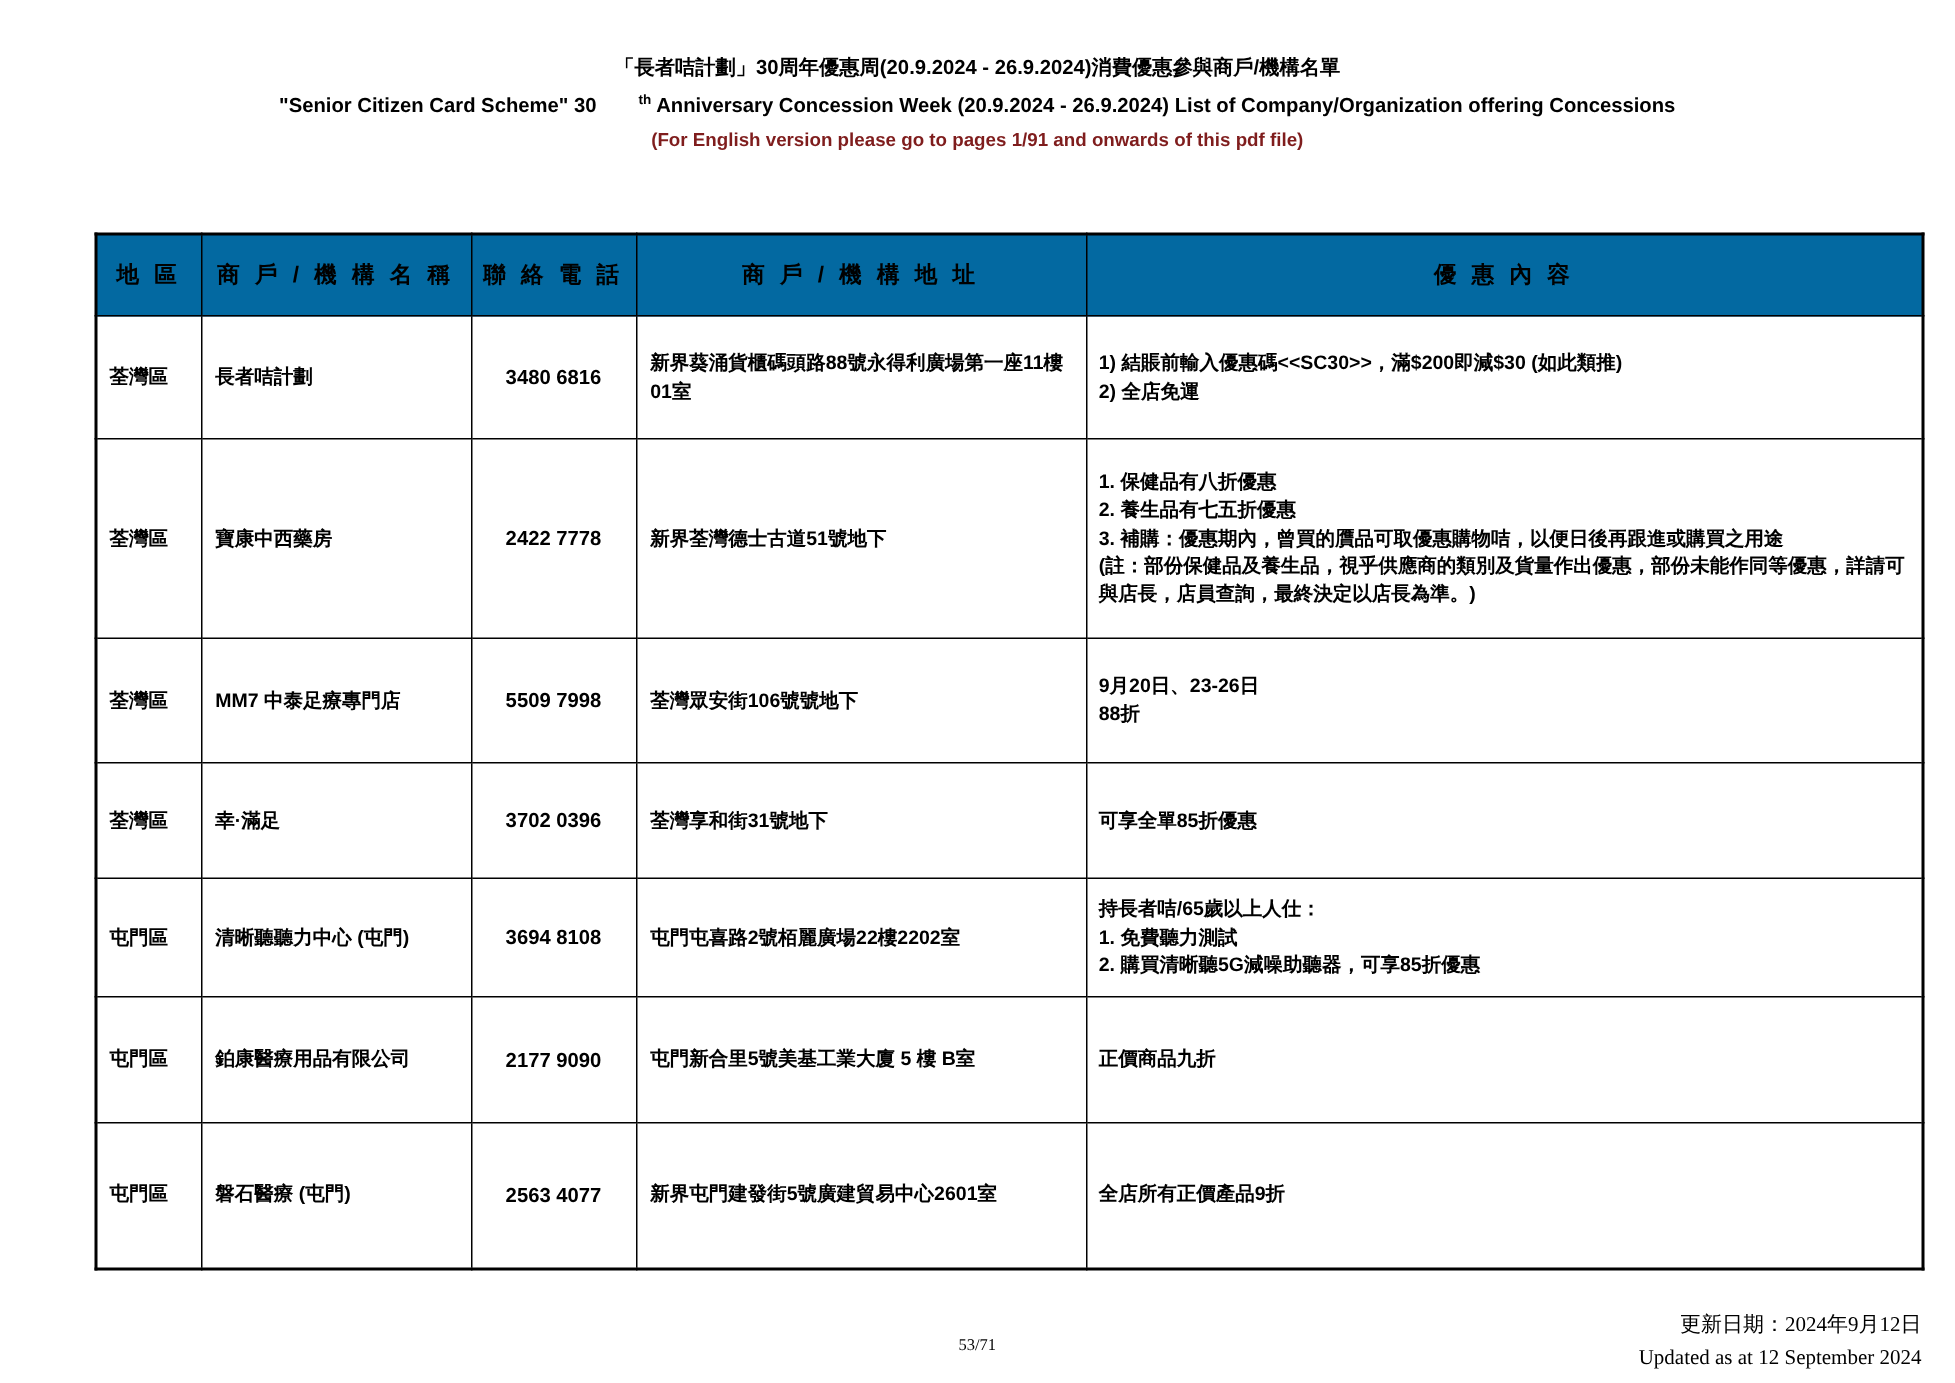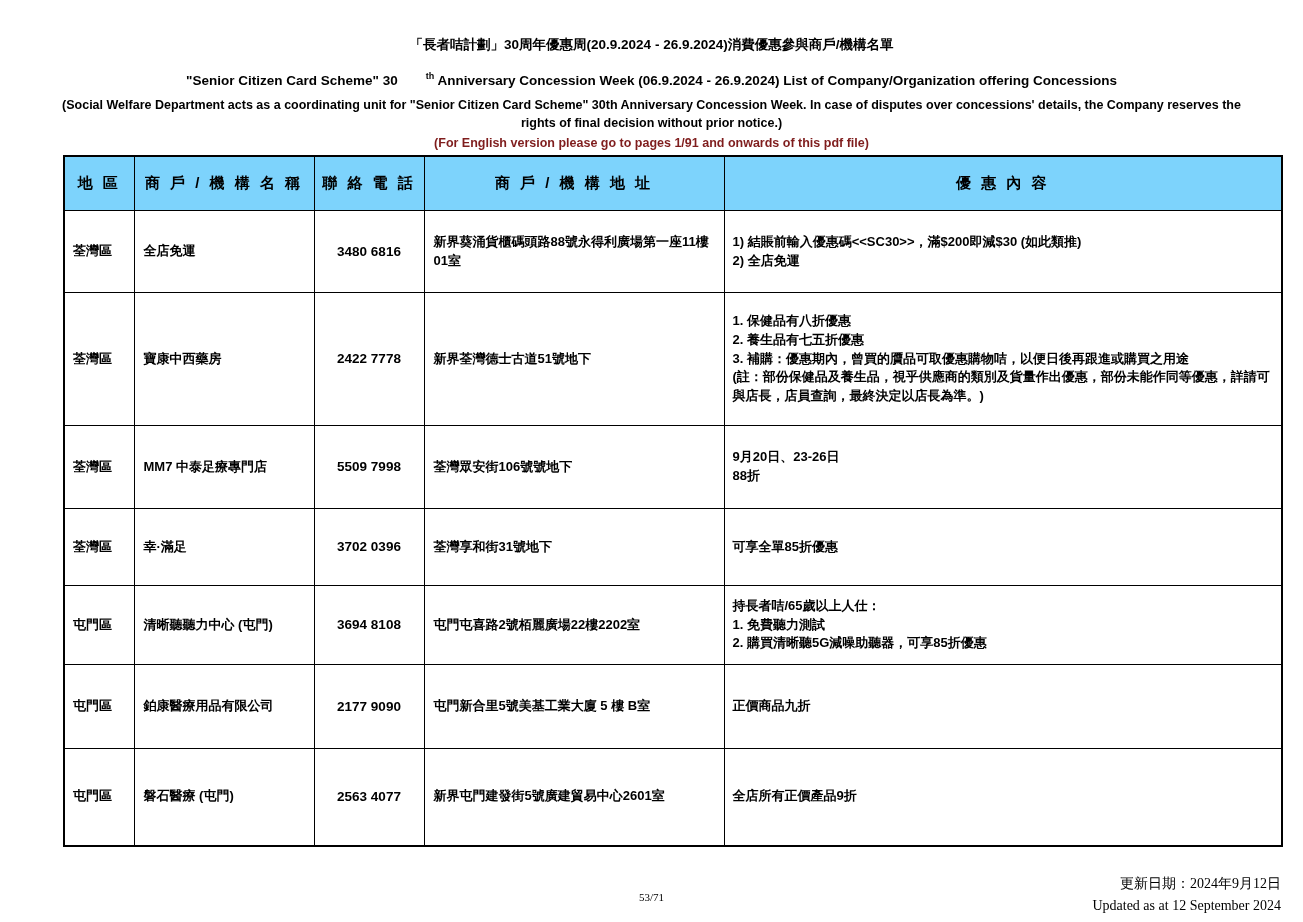--- a/index.html
+++ b/index.html
@@ -4,34 +4,34 @@
 <style>
   html,body{margin:0;padding:0;}
   body{
     width:1303px;height:922px;background:#ffffff;position:relative;
     font-family:"Liberation Sans","DejaVu Sans",sans-serif;color:#000;
   }
   .header-block{
     position:absolute;top:36px;left:0;width:100%;
     text-align:center;font-weight:bold;
   }
-  .title-zh{font-size:13.5px;margin:0 0 17px 0;}
+  .title-zh{font-size:13.5px;margin:0 0 7px 0;}
   .title-en{font-size:13.5px;margin:0 0 8px 0;}
   .title-en sup{font-size:9px;padding-left:28px;}
   .note-zh{font-size:12px;margin:0 0 5px 0;}
   .note-en{font-size:12.5px;width:1190px;margin:0 auto 3px auto;line-height:1.5;}
   .note-red{font-size:12.5px;color:#7f1d1d;margin:0;}
   table.main{
     position:absolute;top:155px;left:63px;
     border-collapse:collapse;table-layout:fixed;width:1218px;
     border:2px solid #000;
   }
   th,td{border:1px solid #000;vertical-align:middle;}
   th{
-    background:#7dd3fc;font-size:15px;font-weight:bold;
+    background:#0369a1;font-size:15px;font-weight:bold;
     letter-spacing:3px;height:53px;padding:0 2px;
   }
   td{font-size:13px;font-weight:bold;line-height:1.45;padding:4px 8px;}
   td.c-district{padding-left:8px;}
   td.c-name{padding-left:9px;}
   td.c-phone{text-align:center;font-size:13.5px;}
   td.c-address{padding-left:9px;margin-left:12px;}
   td.c-offer{white-space:pre-line;padding-left:8px;}
   col.w1{width:70px;}col.w2{width:180px;}col.w3{width:110px;}
   col.w4{width:300px;}col.w5{width:558px;}
@@ -52,22 +52,21 @@
     font-size:14px;line-height:1.55;
   }
 </style>
 </head>
 <body>
 
 <div class="page">
 
   <div class="header-block">
     <p class="title-zh">「長者咭計劃」30周年優惠周(20.9.2024 - 26.9.2024)消費優惠參與商戶/機構名單</p>
-    <p class="title-en"><span>"Senior Citizen Card Scheme" 30</span><sup>th</sup><span> Anniversary Concession Week (06.9.2024 - 26.9.2024) List of Company/Organization offering Concessions</span></p>
-    <p class="note-en">(Social Welfare Department acts as a coordinating unit for "Senior Citizen Card Scheme" 30th Anniversary Concession Week. In case of disputes over concessions'  details, the Company reserves the rights of final decision without prior notice.)</p>
+    <p class="title-en"><span>"Senior Citizen Card Scheme" 30</span><sup>th</sup><span> Anniversary Concession Week (20.9.2024 - 26.9.2024) List of Company/Organization offering Concessions</span></p>
     <p class="note-red">(For English version please go to pages 1/91 and onwards of this pdf file)</p>
   </div>
 
   <table class="main">
     <colgroup>
       <col class="w1">
         <col class="w2">
         <col class="w3">
         <col class="w4">
         <col class="w5">
@@ -77,21 +76,21 @@
         <th>地 區</th>
         <th>商 戶 / 機 構 名 稱</th>
         <th>聯 絡 電 話</th>
         <th>商 戶 / 機 構 地 址</th>
         <th>優 惠 內 容</th>
       </tr>
     </thead>
     <tbody>
       <tr>
         <td class="c-district">荃灣區</td>
-        <td class="c-name">全店免運</td>
+        <td class="c-name">長者咭計劃</td>
         <td class="c-phone">3480 6816</td>
         <td class="c-address">新界葵涌貨櫃碼頭路88號永得利廣場第一座11樓01室</td>
         <td class="c-offer">1) 結賬前輸入優惠碼&lt;&lt;SC30&gt;&gt;，滿$200即減$30 (如此類推)
 2) 全店免運</td>
       </tr>
       <tr>
         <td class="c-district">荃灣區</td>
         <td class="c-name">寶康中西藥房</td>
         <td class="c-phone">2422 7778</td>
         <td class="c-address">新界荃灣德士古道51號地下</td>

